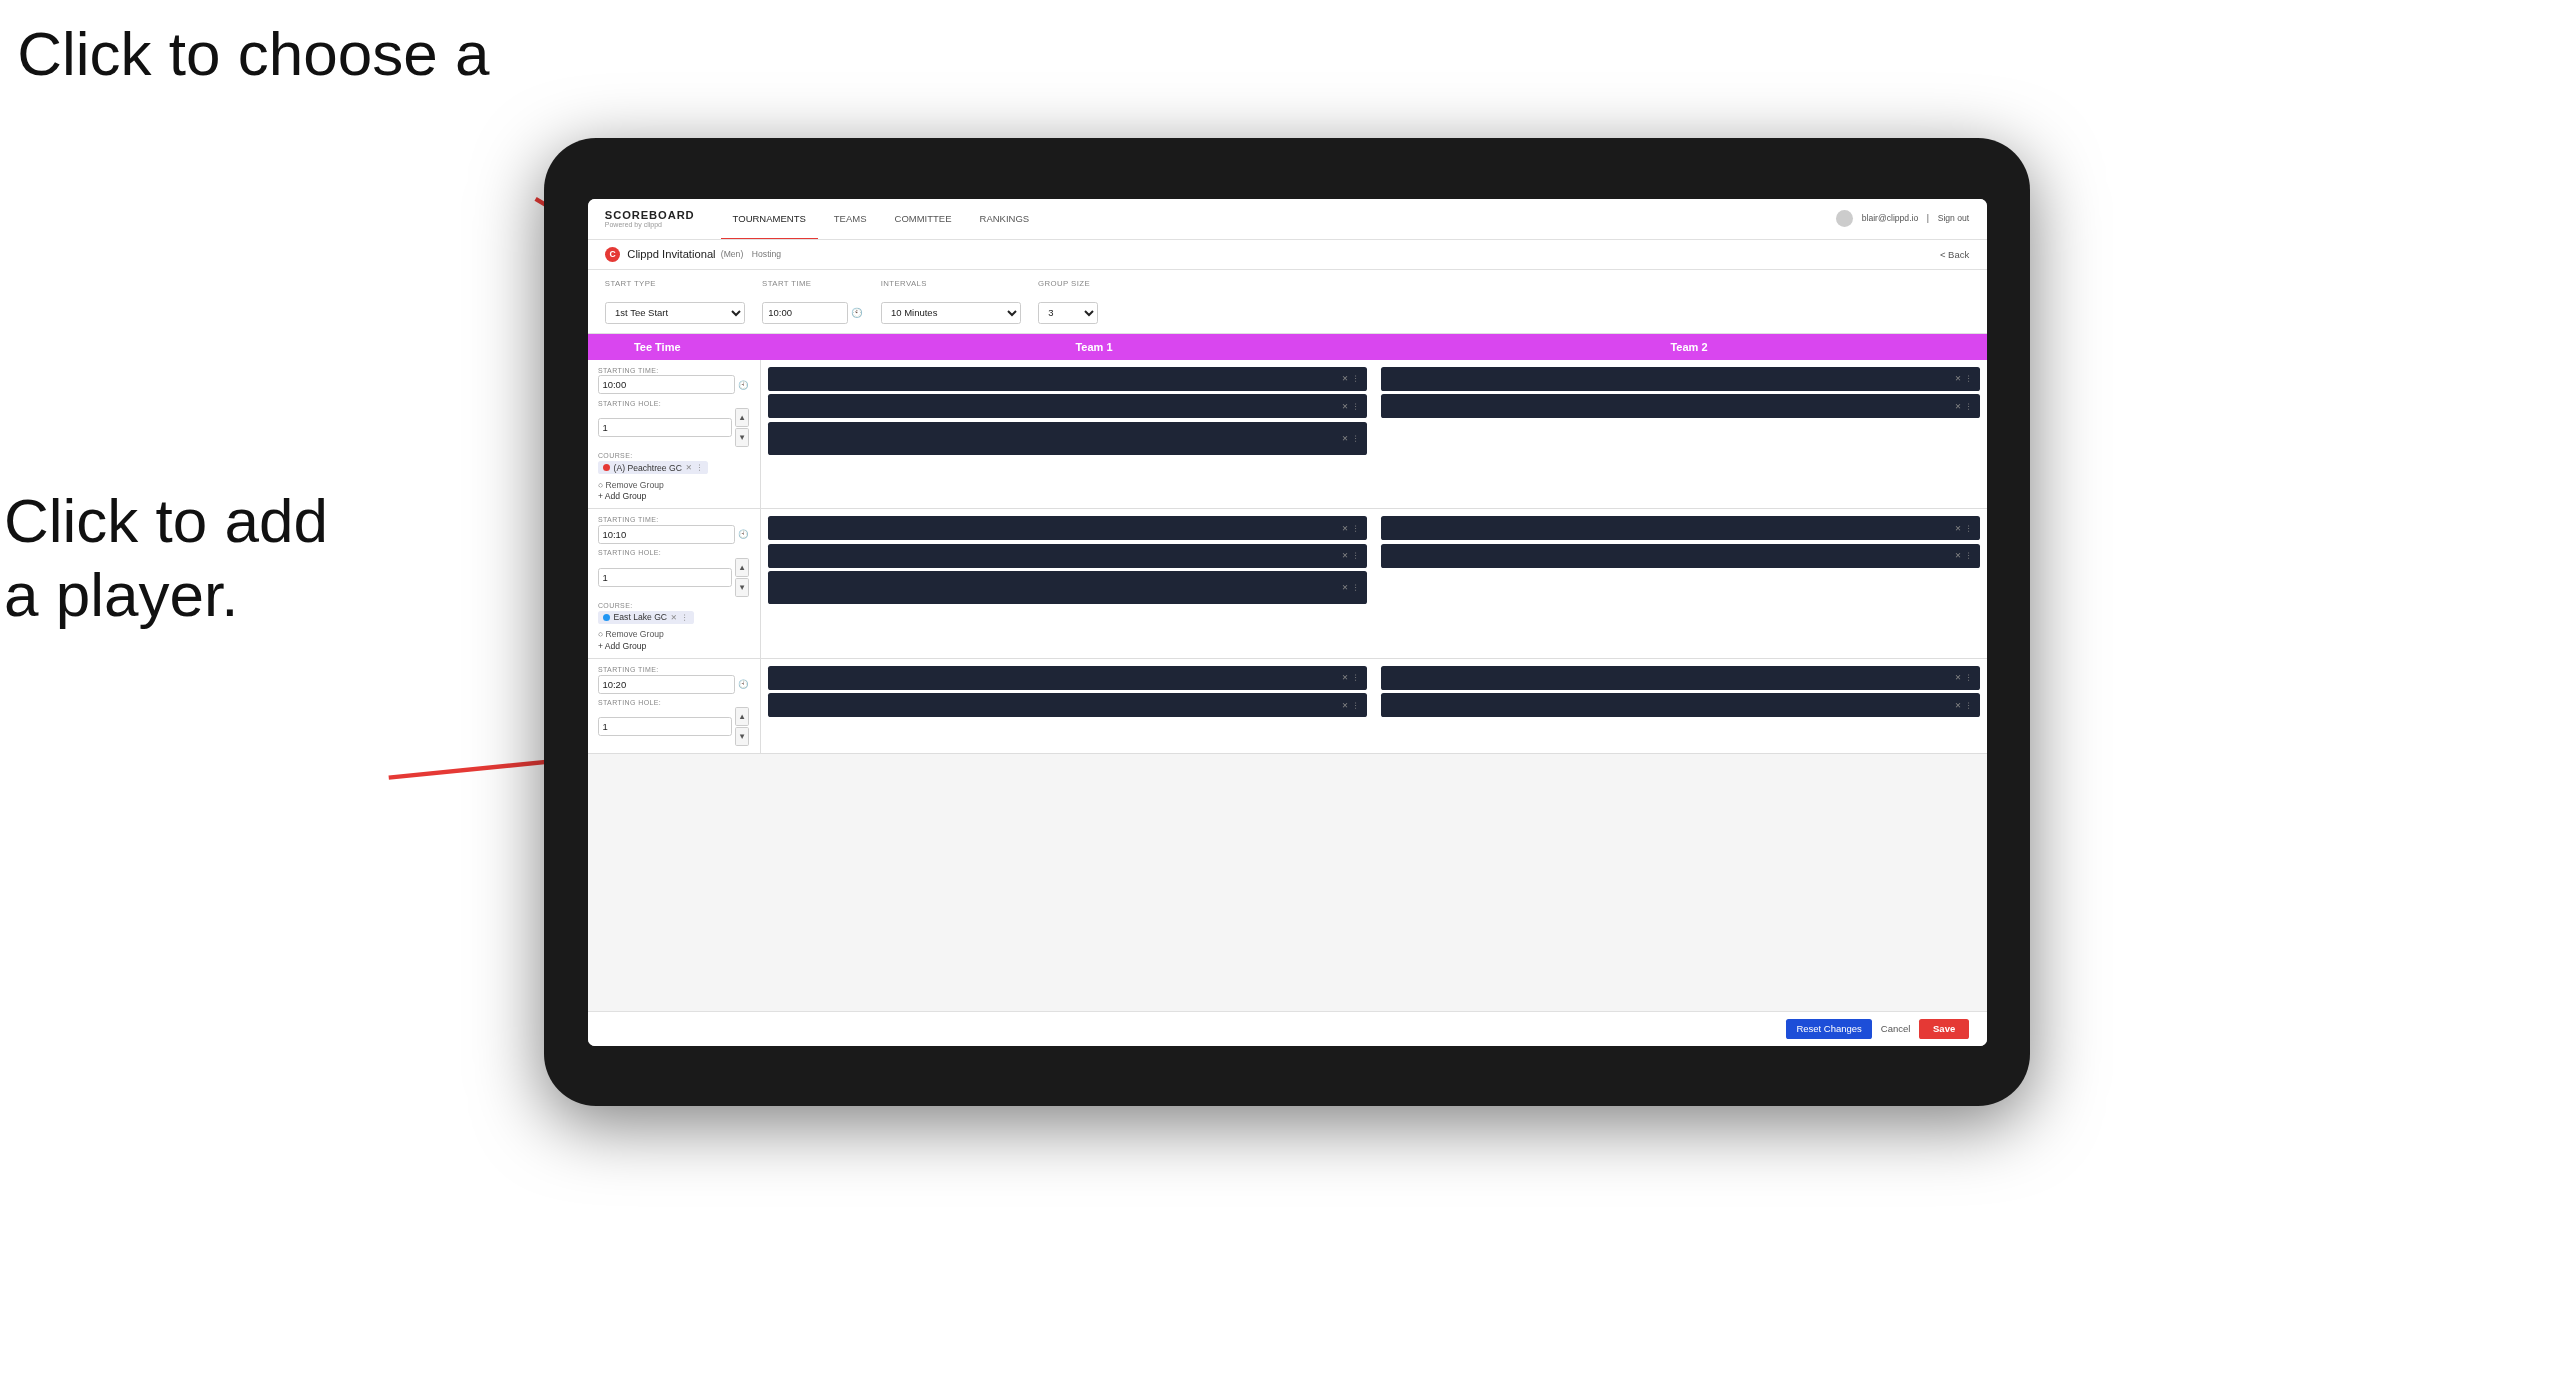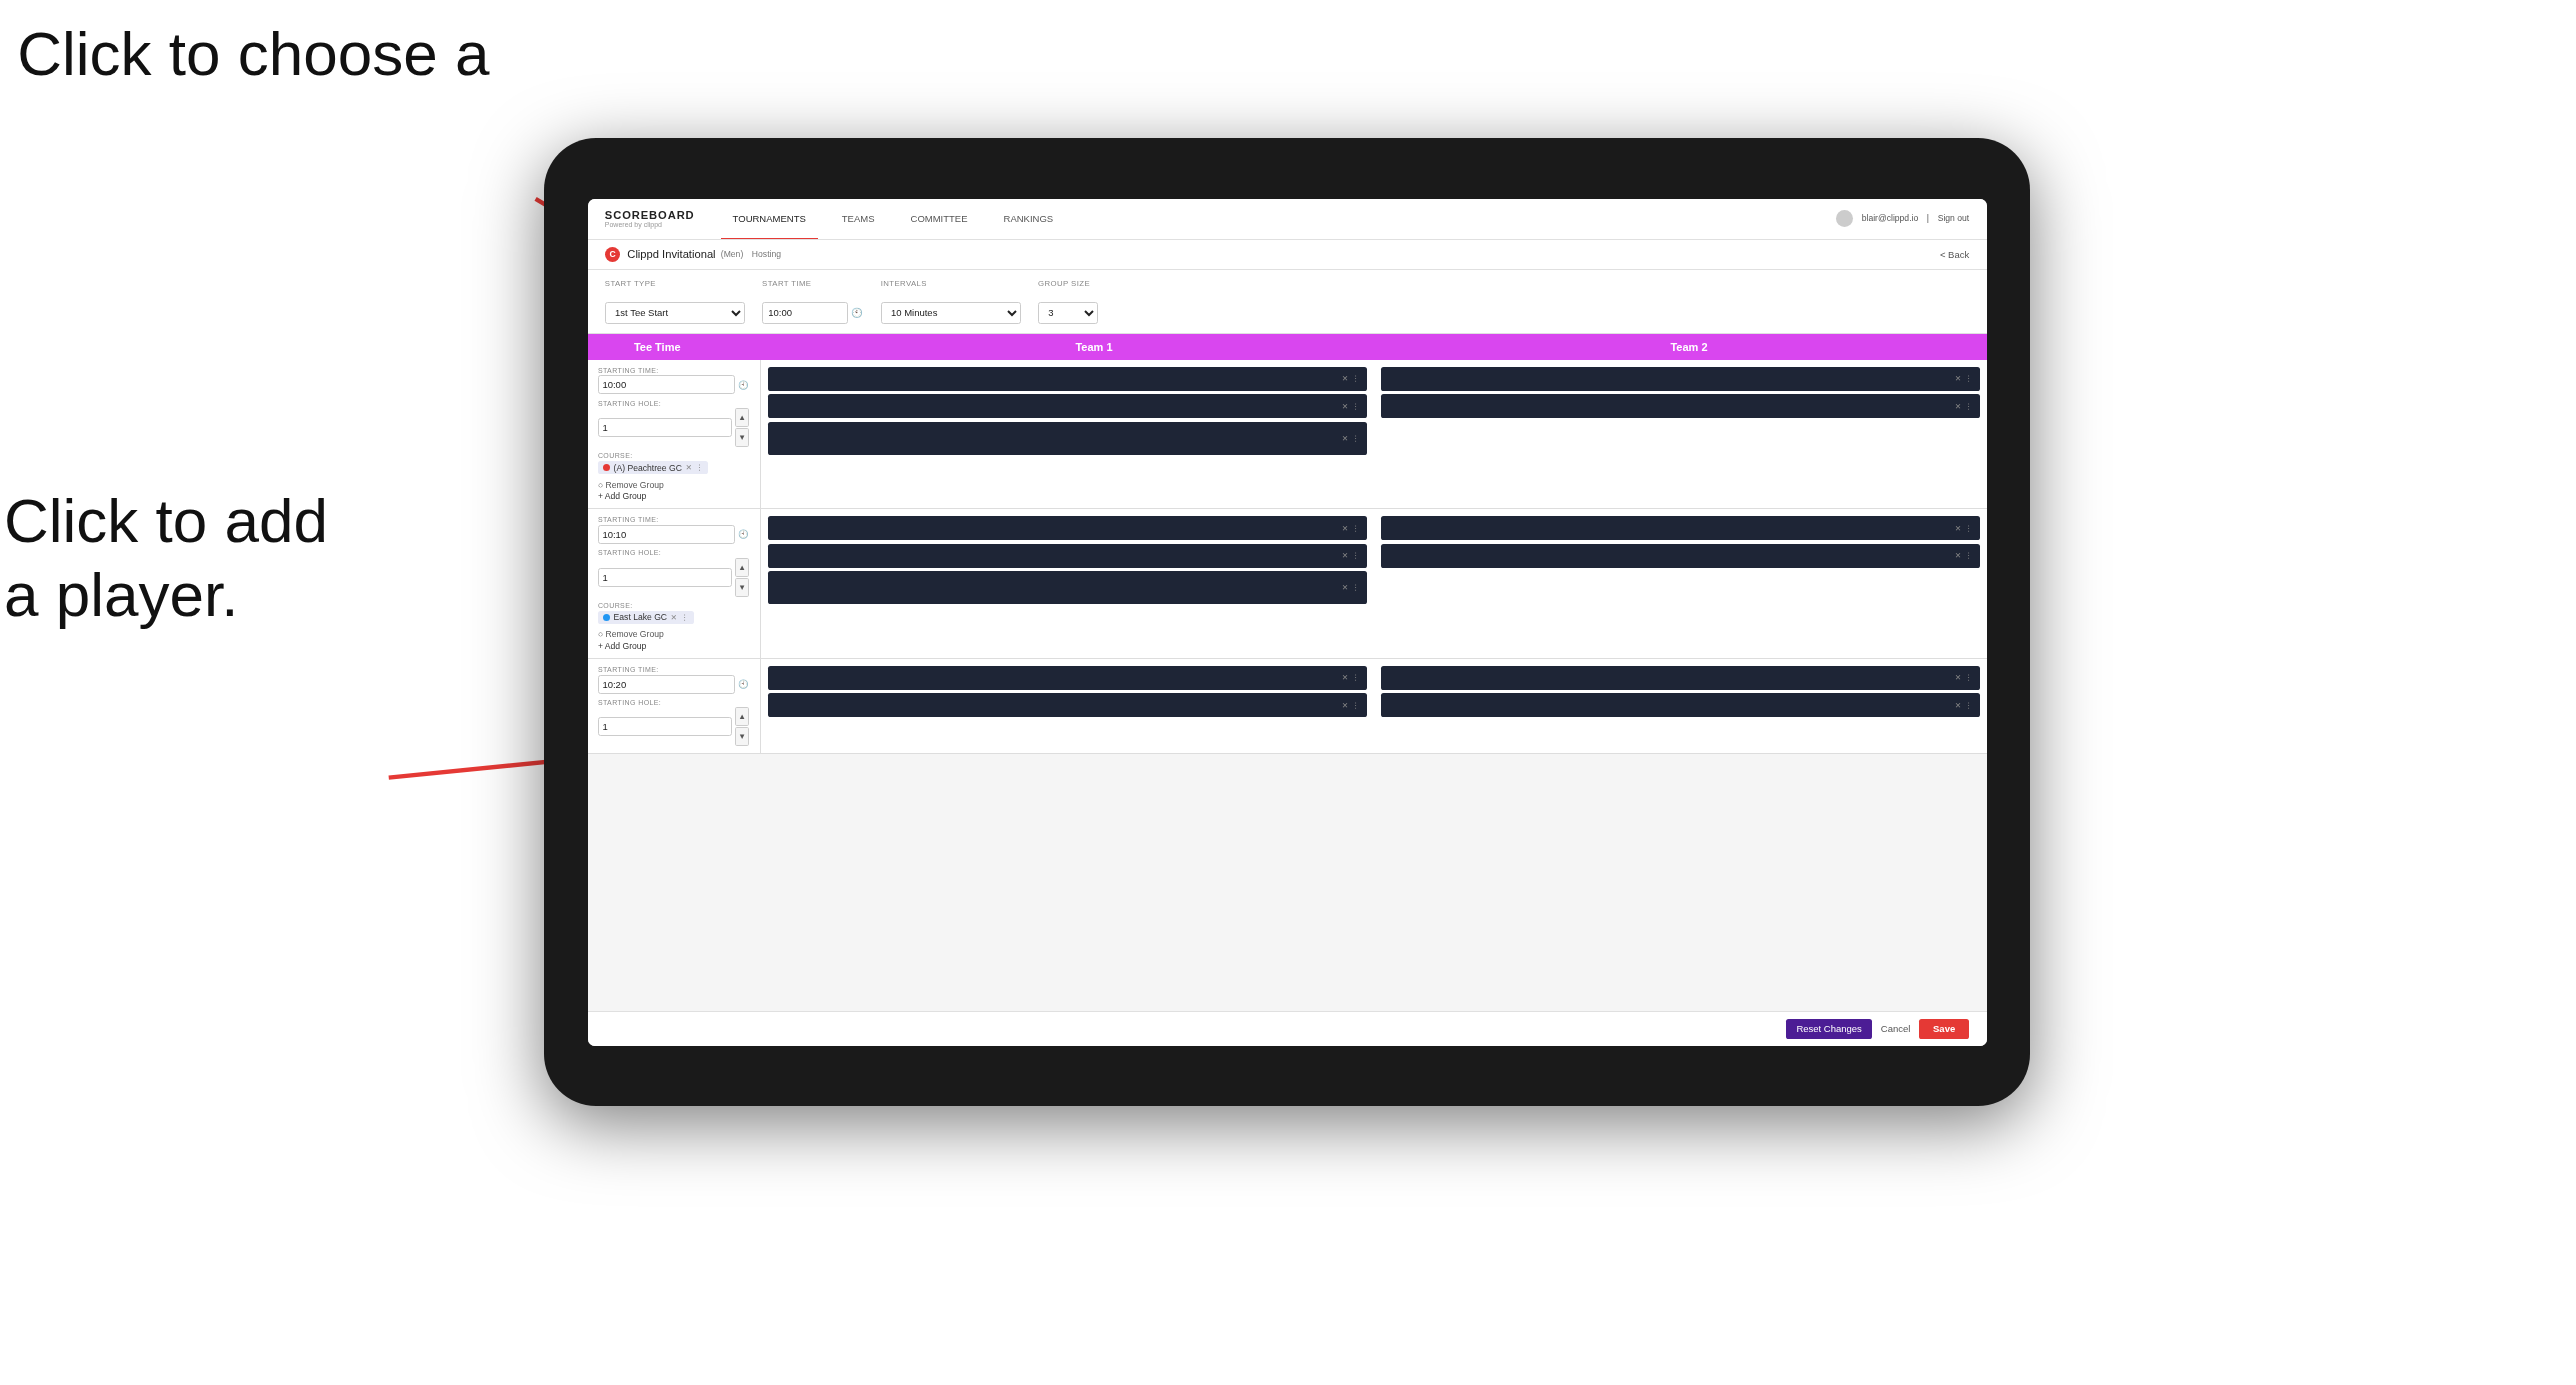--- a/index.html
+++ b/index.html
@@ -74,21 +74,21 @@
       font-weight: 700;
       letter-spacing: 0.9px;
       color: #222;
     }
     .brand-sub {
       font-size: 7px;
       color: #999;
     }
     .nav-links {
       display: flex;
-      gap: 12px;
+      gap: 4px;
       flex: 1;
     }
     .nav-link {
       padding: 0 12px;
       height: 41px;
       display: flex;
       align-items: center;
       font-size: 9.5px;
       font-weight: 500;
       color: #555;
@@ -359,21 +359,21 @@
       background: #fff;
       border-top: 0.9px solid #e0e0e0;
       padding: 7px 17.3px;
       display: flex;
       justify-content: flex-end;
       align-items: center;
       gap: 8.6px;
       flex-shrink: 0;
     }
     .btn-reset {
-      background: #4c1d95;
+      background: #1d4ed8;
       color: #fff;
       border: none;
       border-radius: 2.6px;
       padding: 4.3px 10.4px;
       font-size: 9.5px;
       cursor: pointer;
     }
     .btn-cancel {
       background: transparent;
       color: #555;

